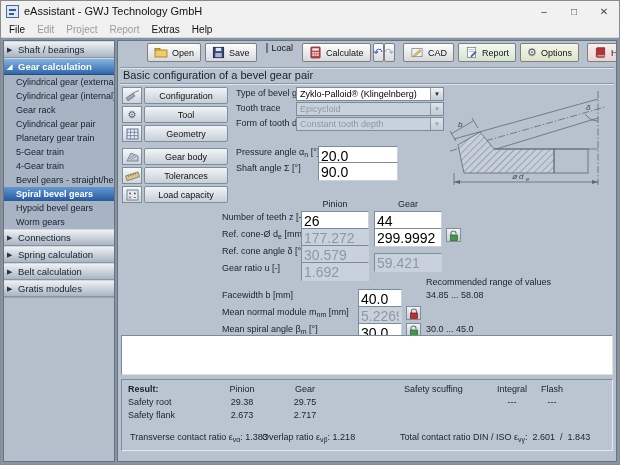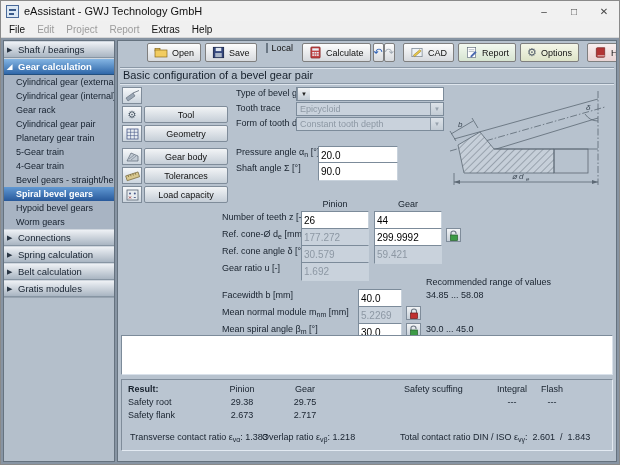--- a/index.html
+++ b/index.html
@@ -55,21 +55,21 @@
   .navrow { display:flex; gap:2px; margin-bottom:2px; }
   .navrow.gapped { margin-top:4px; }
   .nicon { width:20px; height:17px; flex:none; border:1px solid #7f8c9a; background:linear-gradient(#f6f8fa,#ccd5de);
            display:flex; align-items:center; justify-content:center; font-size:10px; color:#4a5866; }
   .nbtn { width:84px; height:17px; font-size:9px; color:#111; display:flex; align-items:center; justify-content:center;
           background:linear-gradient(#f2f4f6,#c5ced7); border:1px solid #7f8c9a; border-radius:2px; }
 
   
   .f { position:absolute; font-size:9px; color:#18222e; white-space:nowrap; }
   .sub { font-size:7px; vertical-align:-2px; }
-  .input { position:absolute; height:19px; font-size:10px; font-family:"Liberation Sans",sans-serif; color:#000; padding:0 2px;
+  .input { position:absolute; height:19px; font-size:14px; font-family:"Liberation Sans",sans-serif; color:#000; padding:0 2px;
            background:#fff; border:1px solid; border-color:#7c8b9a #c8d2dc #c8d2dc #7c8b9a; }
   .input.dis { background:#c9d2dc; color:#8d98a4; }
   .combo { position:absolute; height:14px; width:148px; background:#fff; border:1px solid #7c8b9a; display:flex; align-items:center; font-size:9px; color:#000; }
   .combo .txt { flex:1; padding:0 3px; white-space:nowrap; overflow:hidden; }
   .combo .arr { width:13px; height:100%; flex:none; background:linear-gradient(#f2f4f6,#c3ccd5); border-left:1px solid #8a97a4;
                 display:flex; align-items:center; justify-content:center; font-size:6px; color:#222; }
   .combo.dis { background:#c9d2dc; color:#8d98a4; }
   .combo.dis .arr { color:#97a2ad; background:linear-gradient(#dde3e9,#c3ccd5); }
   .colhdr { position:absolute; width:68px; text-align:center; font-size:9px; color:#18222e; }
   .lockbtn { position:absolute; width:15px; height:14px; border:1px solid #7f8c9a; background:linear-gradient(#f2f4f6,#c5ced7);
@@ -238,20 +238,21 @@
       <div class="hline" style="top:42px;"></div>
 
       <div class="navcol">
         <div class="navrow">
           <span class="nicon">
               <svg width="15" height="13" viewBox="0 0 15 13">
                 <path d="M1 9 L8 4 L10 7 L3 12 Z" fill="#9aa6b4" stroke="#5a6674" stroke-width="0.6"></path>
                 <line x1="8" y1="4" x2="14" y2="1.5" stroke="#5a6674" stroke-width="0.8"></line>
               </svg>
             </span>
+          <button class="nbtn">Configuration</button>
         </div>
         <div class="navrow">
           <span class="nicon">
               <span>⚙</span>
             </span>
           <button class="nbtn">Tool</button>
         </div>
         <div class="navrow">
           <span class="nicon">
               <svg width="13" height="12" viewBox="0 0 13 12">
@@ -298,20 +299,21 @@
                 <line x1="5" y1="7.5" x2="3" y2="9.5" stroke="#a04040" stroke-width="0.9"></line>
                 <line x1="7.8" y1="8.5" x2="9.8" y2="8.5" stroke="#4a5a8a" stroke-width="0.9"></line>
               </svg>
             </span>
           <button class="nbtn">Load capacity</button>
         </div>
       </div>
 
       <span class="f" style="left:118px;top:47px;">Type of bevel gear</span>
       <div class="combo" style="left:178px;top:46px;">
+        <span class="txt">Zyklo-Palloid® (Klingelnberg)</span>
         <span class="arr">▼</span>
       </div>
       <span class="f" style="left:118px;top:62px;">Tooth trace</span>
       <div class="combo dis" style="left:178px;top:61px;">
         <span class="txt">Epicycloid</span>
         <span class="arr">▼</span>
       </div>
       <span class="f" style="left:118px;top:77px;">Form of tooth depth</span>
       <div class="combo dis" style="left:178px;top:76px;">
         <span class="txt">Constant tooth depth</span>
@@ -365,21 +367,21 @@
       <input class="input" style="left: 256px; top: 187px; width: 68px;" value="299.9992">
       <button class="lockbtn" style="left:328px;top:187px;">
         <svg width="10" height="11" viewBox="0 0 10 11">
             <path d="M2 5 V3.2 Q2 1 4.5 1 Q7 1 7 3.2 V4" fill="none" stroke="#6a7480" stroke-width="1.1"></path>
             <rect x="1.5" y="5" width="7" height="5.5" fill="#3d9a46" stroke="#25602b" stroke-width="0.7"></rect>
           </svg>
       </button>
 
       <span class="f" style="left:104px;top:205px;">Ref. cone angle δ [°]</span>
       <input class="input dis" style="left: 183px; top: 204px; width: 68px;" value="30.579">
-      <input class="input dis" style="left: 256px; top: 204px; width: 68px;" value="59.421">
+      <input class="input dis" style="left: 256px; top: 212px; width: 68px;" value="59.421">
 
       <span class="f" style="left:104px;top:222px;">Gear ratio u [-]</span>
       <input class="input dis" style="left: 183px; top: 221px; width: 68px;" value="1.692">
 
       <span class="f" style="left:308px;top:236px;">Recommended range of values</span>
 
       <span class="f" style="left:104px;top:249px;">Facewidth b [mm]</span>
       <input class="input" style="left: 240px; top: 248px; width: 44px;" value="40.0">
       <span class="f" style="left:308px;top:249px;">34.85 ... 58.08</span>
 

